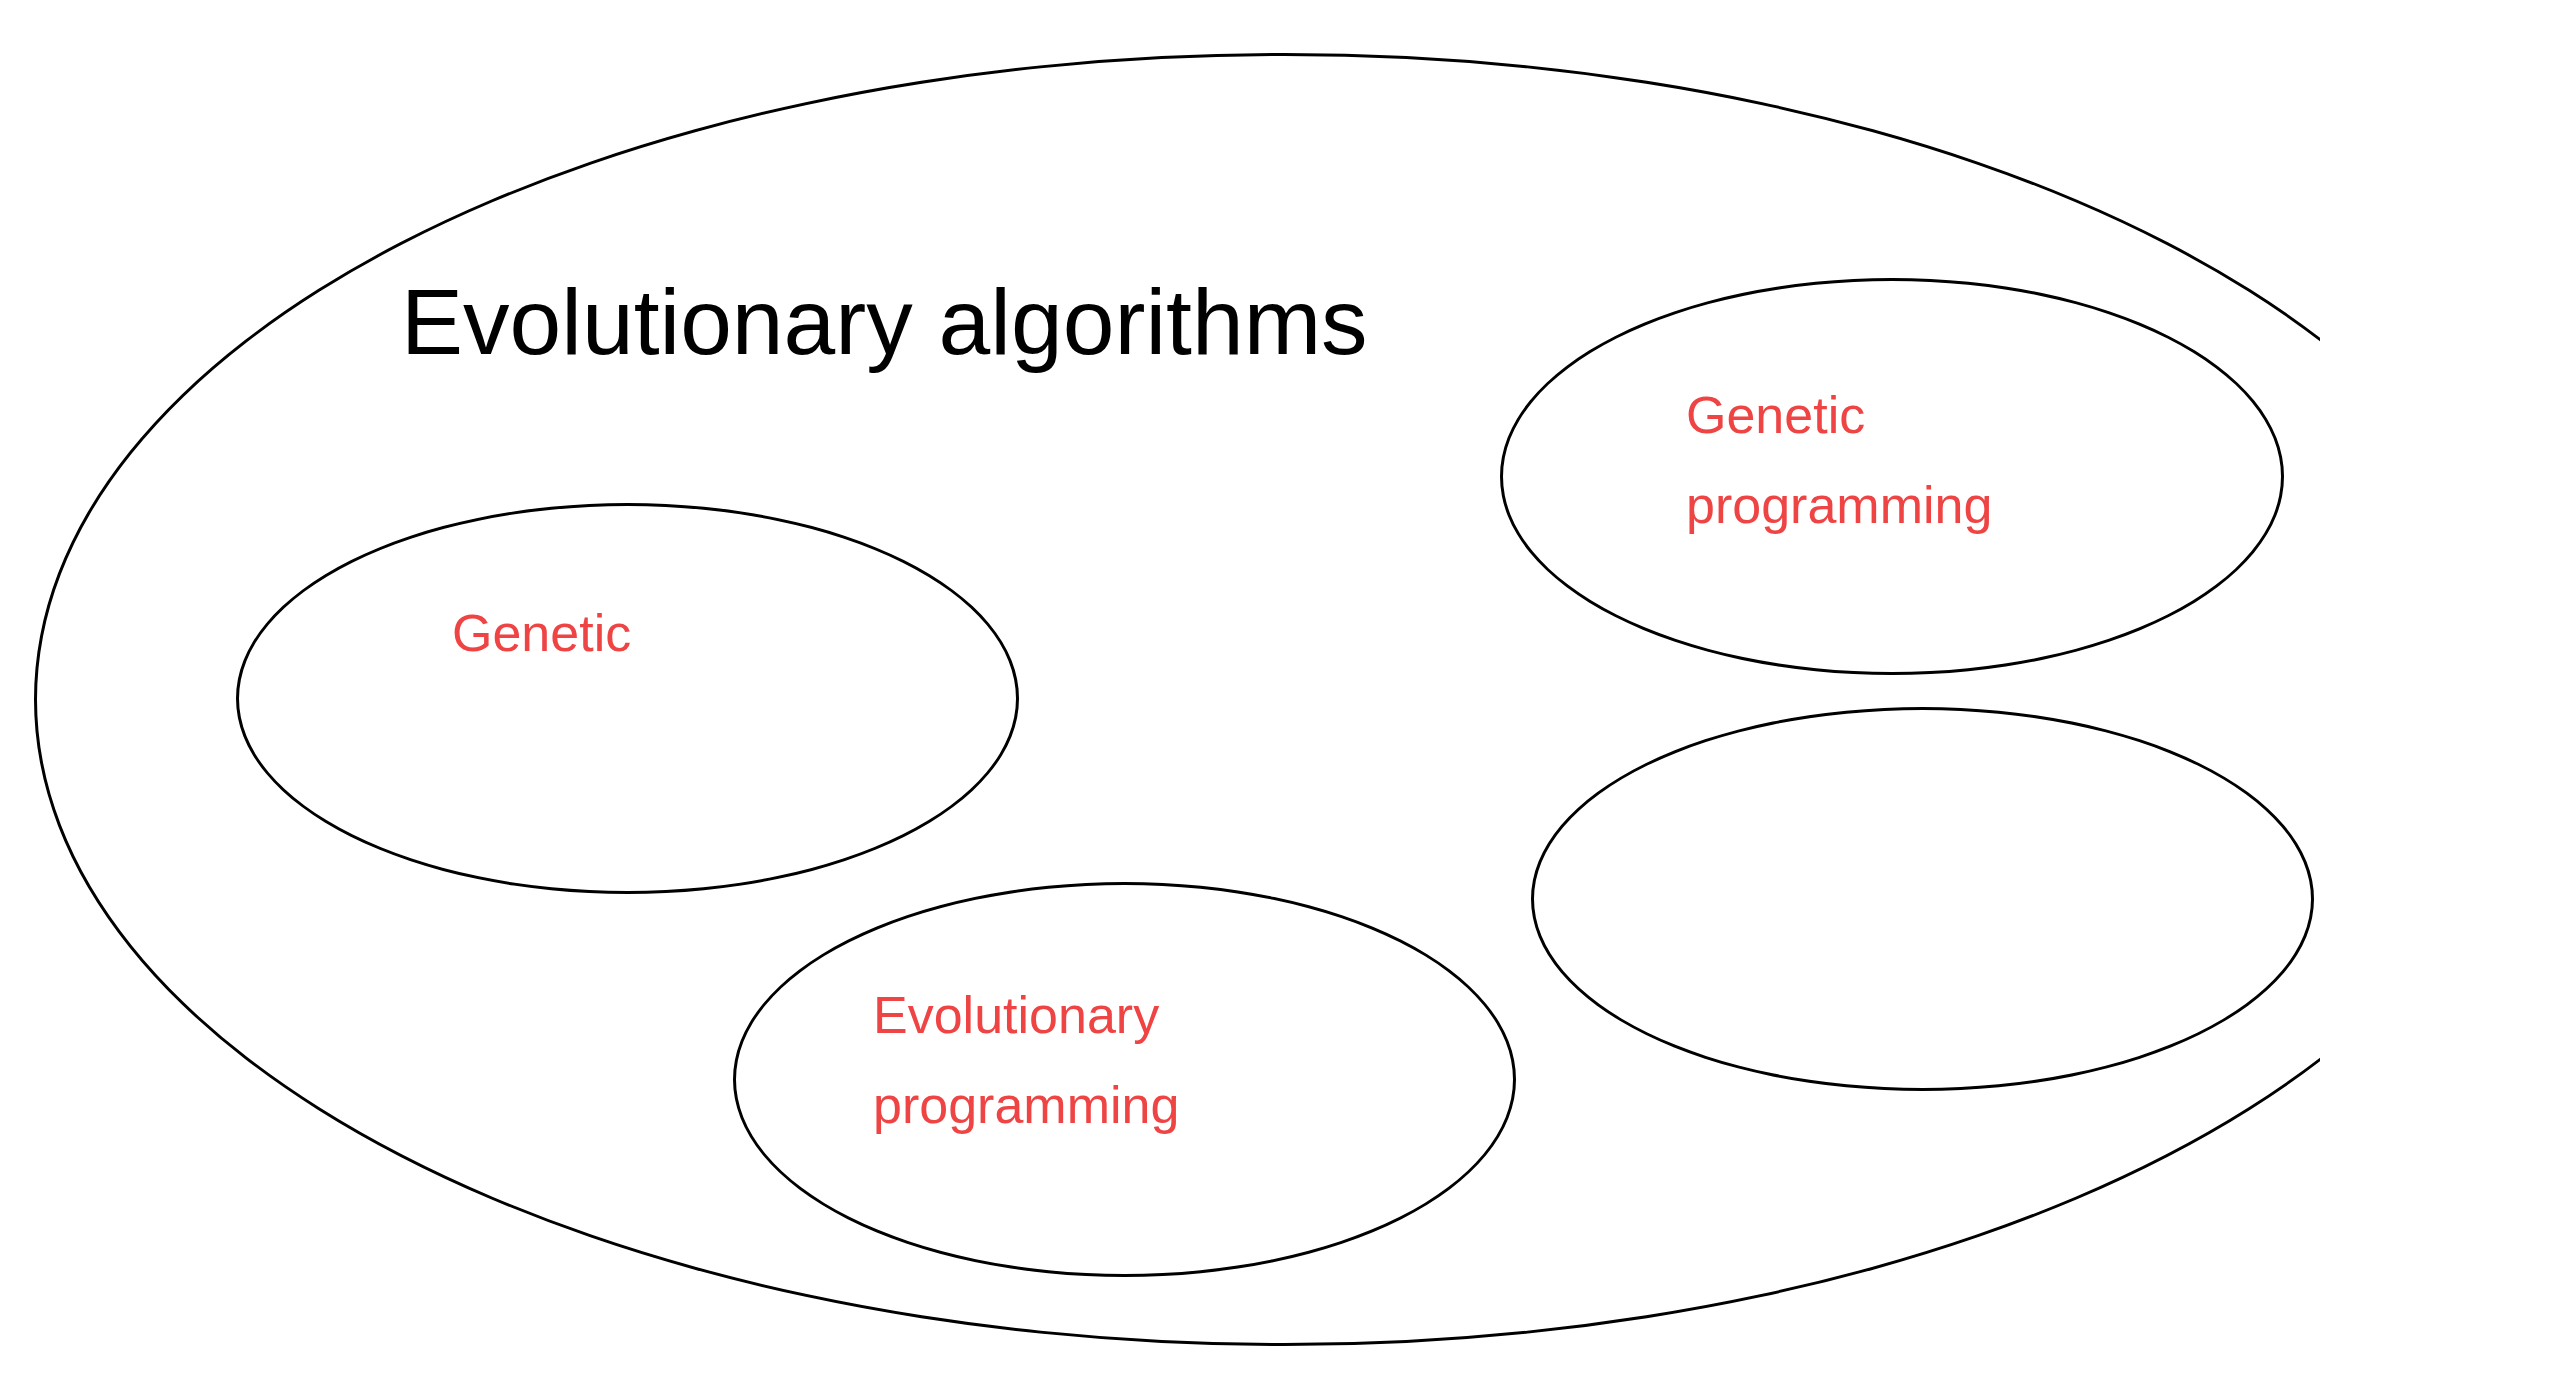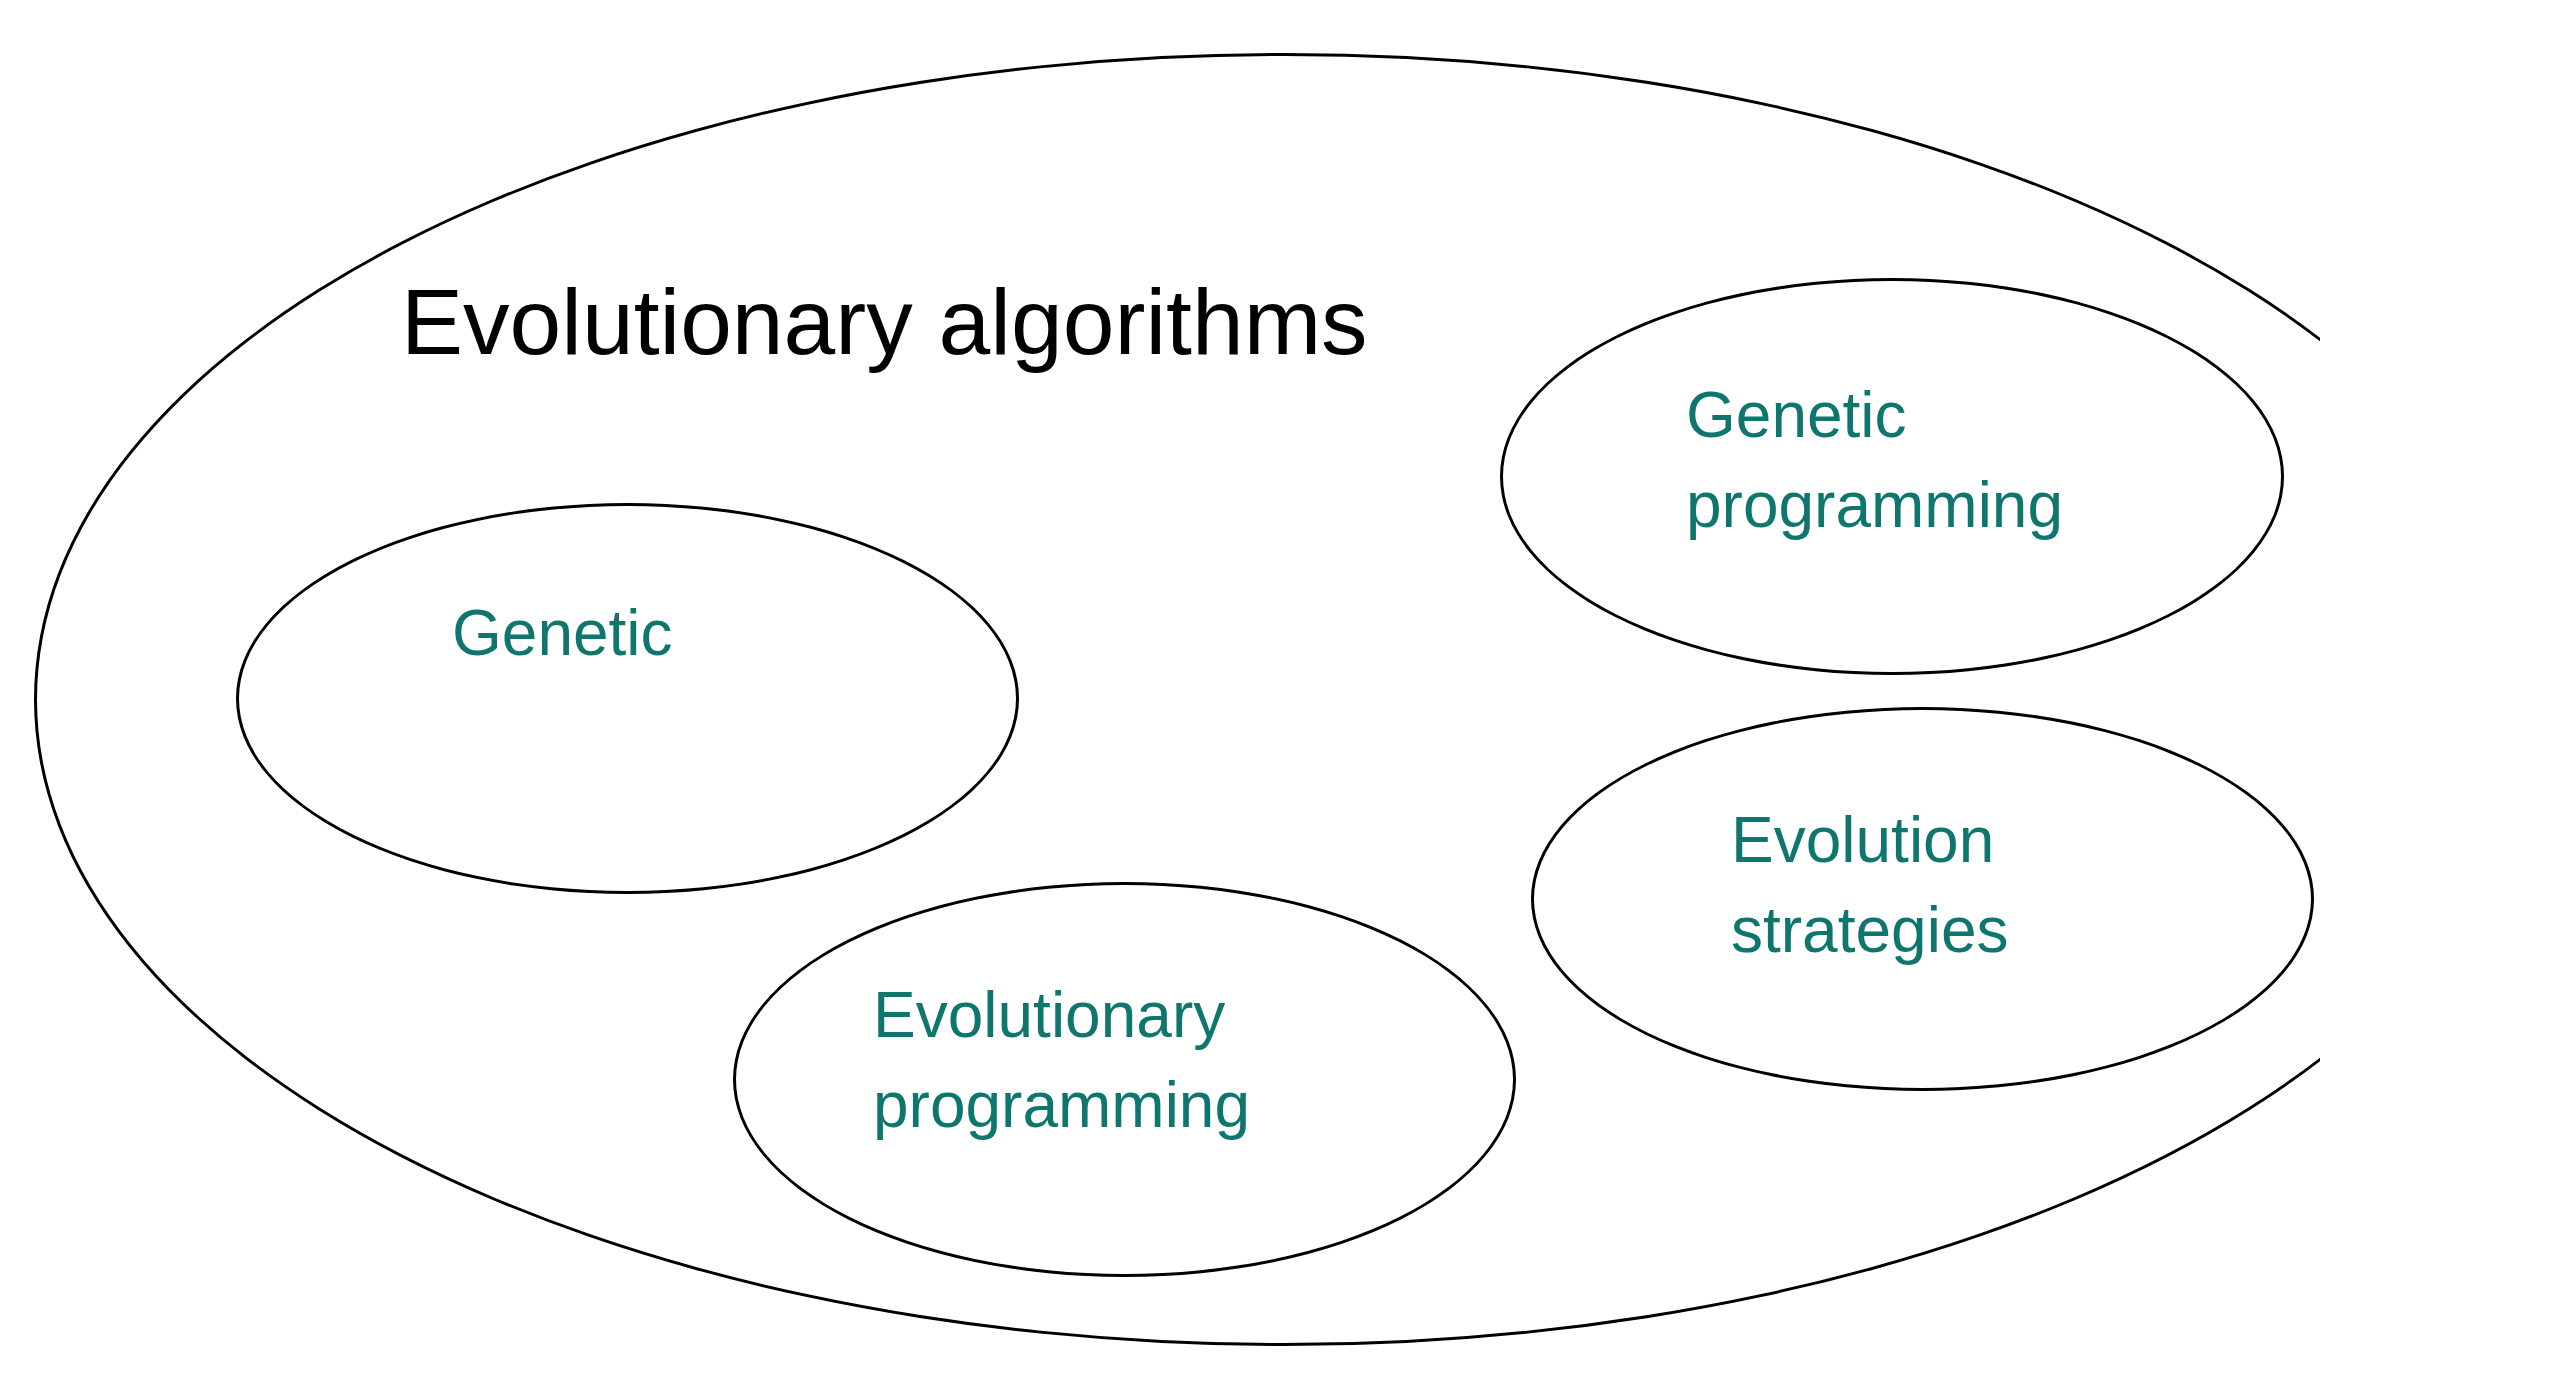--- a/index.html
+++ b/index.html
@@ -34,24 +34,24 @@
     left: 401px;
     top: 269px;
     font-size: 93px;
     line-height: 107px;
     letter-spacing: 0px;
     white-space: nowrap;
     color: #000000;
   }
   .set-label {
     position: absolute;
-    font-size: 64px;
+    font-size: 52px;
     line-height: 90px;
     white-space: nowrap;
-    color: #0f766e;
+    color: #ef4444;
   }
   .set-label span { display: block; }
   #ga-label { left: 452px;  top: 588px; }
   #gp-label { left: 1686px; top: 370px; }
   #es-label { left: 1731px; top: 795px; }
   #ep-label { left: 873px;  top: 970px; }
 </style>
 </head>
 <body>
 
@@ -66,24 +66,20 @@
     <span>Genetic</span>
   </div>
 
   <div id="gp-ellipse" class="ellipse"></div>
   <div id="gp-label" class="set-label">
     <span>Genetic</span>
     <span>programming</span>
   </div>
 
   <div id="es-ellipse" class="ellipse"></div>
-  <div id="es-label" class="set-label">
-    <span>Evolution</span>
-    <span>strategies</span>
-  </div>
 
   <div id="ep-ellipse" class="ellipse"></div>
   <div id="ep-label" class="set-label">
     <span>Evolutionary</span>
     <span>programming</span>
   </div>
 
 </div>
 
 

